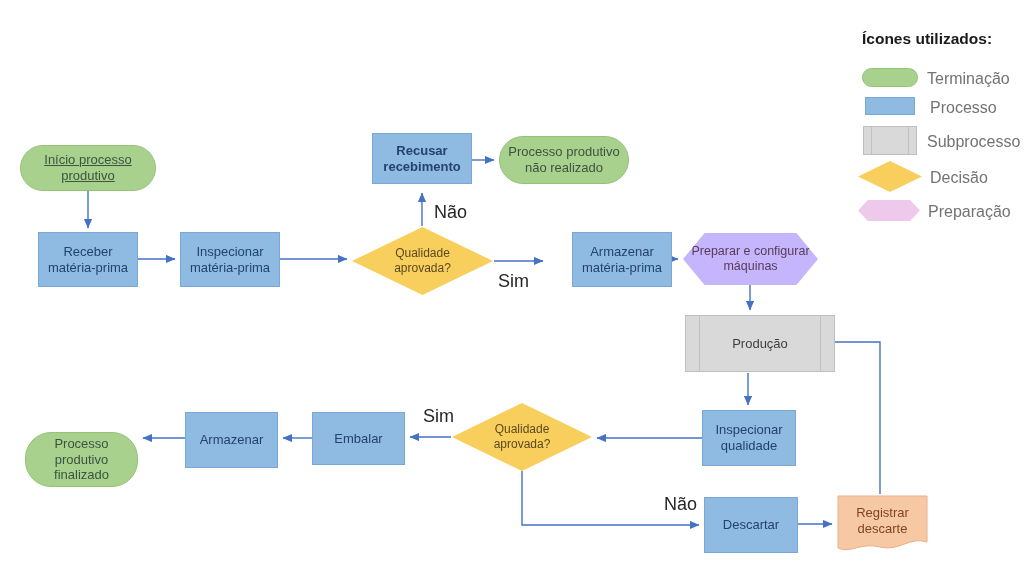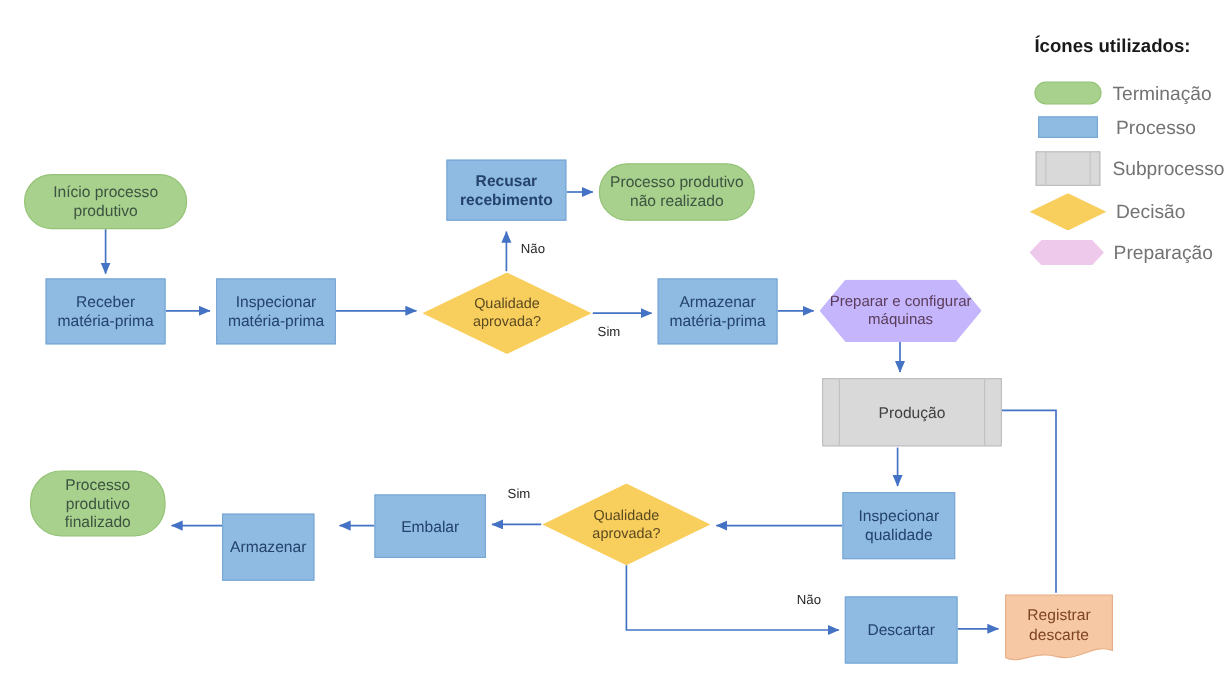--- a/index.html
+++ b/index.html
@@ -13,37 +13,37 @@
   }
   
   #wires{position:absolute;left:0;top:0;width:1024px;height:576px;z-index:1;}
   
   .node{
     position:absolute;z-index:2;display:flex;align-items:center;justify-content:center;
     text-align:center;font-size:13px;line-height:1.22;box-sizing:border-box;padding:2px 6px;
   }
   .blue{background:#8FBBE3;border:1px solid #79A8D6;color:#24436B;}
   .green{background:#A9D18E;border:1px solid #94C376;color:#3C5440;}
-  .pill-sm{border-radius:23px;}
+  .pill-sm{border-radius:23px;text-decoration:underline;}
   .pill-lg{border-radius:26px;}
   .diamond{
     background:#F8CE5D;color:#5C4A21;font-size:12px;
     clip-path:polygon(50% 0,100% 50%,50% 100%,0 50%);padding:4px 18px;
   }
   .hex{
     background:#c4b5fd;color:#5A3C58;font-size:12.5px;
     clip-path:polygon(16% 0,84% 0,100% 50%,84% 100%,16% 100%,0 50%);
   }
   .gray{background:#D9D9D9;border:1px solid #BFBFBF;color:#3F3F3F;}
   .gray::before,.gray::after{
     content:"";position:absolute;top:0;bottom:0;width:1px;background:#C2C2C2;
   }
   .gray::before{left:13px;} .gray::after{right:13px;}
   .doc{color:#7F4423;background:transparent;border:none;}
-  .edge-label{position:absolute;z-index:3;font-size:11px;color:#262626;}
+  .edge-label{position:absolute;z-index:3;font-size:18px;color:#262626;}
   
   .legend-heading{
     position:absolute;left:862px;top:30px;width:160px;
     font-size:15.5px;font-weight:600;color:#1a1a1a;z-index:2;
   }
   .legend-item-label{position:absolute;z-index:2;font-size:16px;color:#737373;}
   .lg-shape{position:absolute;z-index:2;box-sizing:border-box;}
   .lg-term{left:862px;top:68px;width:56px;height:19px;background:#A9D18E;border:1px solid #94C376;border-radius:10px;}
   .lg-proc{left:865px;top:97px;width:50px;height:18px;background:#8FBBE3;border:1px solid #79A8D6;}
   .lg-sub{left:863px;top:126px;width:54px;height:29px;background:#D9D9D9;border:1px solid #BFBFBF;}
@@ -90,35 +90,35 @@
   <div class="node blue" style="left:38px;top:232px;width:100px;height:55px;">Receber matéria-prima</div>
 
   <div class="node blue" style="left:180px;top:232px;width:100px;height:55px;">Inspecionar matéria-prima</div>
 
   <div class="node diamond" style="left:352px;top:227px;width:141px;height:68px;">Qualidade aprovada?</div>
 
   <div class="node blue" style="left:372px;top:133px;width:100px;height:51px;font-weight:bold;">Recusar recebimento</div>
 
   <div class="node green pill-lg" style="left:499px;top:136px;width:130px;height:48px;">Processo produtivo não realizado</div>
 
-  <div class="node blue" style="left:548px;top:232px;width:100px;height:55px;">Armazenar matéria-prima</div>
+  <div class="node blue" style="left:572px;top:232px;width:100px;height:55px;">Armazenar matéria-prima</div>
 
   <div class="node hex" style="left:683px;top:233px;width:135px;height:52px;">Preparar e configurar máquinas</div>
 
   <div class="node gray" style="left:685px;top:315px;width:150px;height:57px;">Produção</div>
 
   <div class="node blue" style="left:702px;top:410px;width:94px;height:56px;">Inspecionar qualidade</div>
 
   <div class="node diamond" style="left:452px;top:403px;width:140px;height:68px;">Qualidade aprovada?</div>
 
   <div class="node blue" style="left:312px;top:412px;width:93px;height:53px;">Embalar</div>
 
-  <div class="node blue" style="left:185px;top:428px;width:77px;height:56px;text-align:center;">Armazenar</div>
+  <div class="node blue" style="left:185px;top:412px;width:93px;height:56px;text-align:center;">Armazenar</div>
 
-  <div class="node green pill-lg" style="left:25px;top:392px;width:113px;height:55px;">Processo produtivo finalizado</div>
+  <div class="node green pill-lg" style="left:25px;top:432px;width:113px;height:55px;">Processo produtivo finalizado</div>
 
   <div class="node blue" style="left:704px;top:497px;width:94px;height:56px;">Descartar</div>
 
   <div class="node doc" style="left:838px;top:497px;width:89px;height:48px;">Registrar descarte</div>
 
   <div class="edge-label" style="left:434px;top:202px;">Não</div>
   <div class="edge-label" style="left:498px;top:271px;">Sim</div>
   <div class="edge-label" style="left:423px;top:406px;">Sim</div>
   <div class="edge-label" style="left:664px;top:494px;">Não</div>
 

